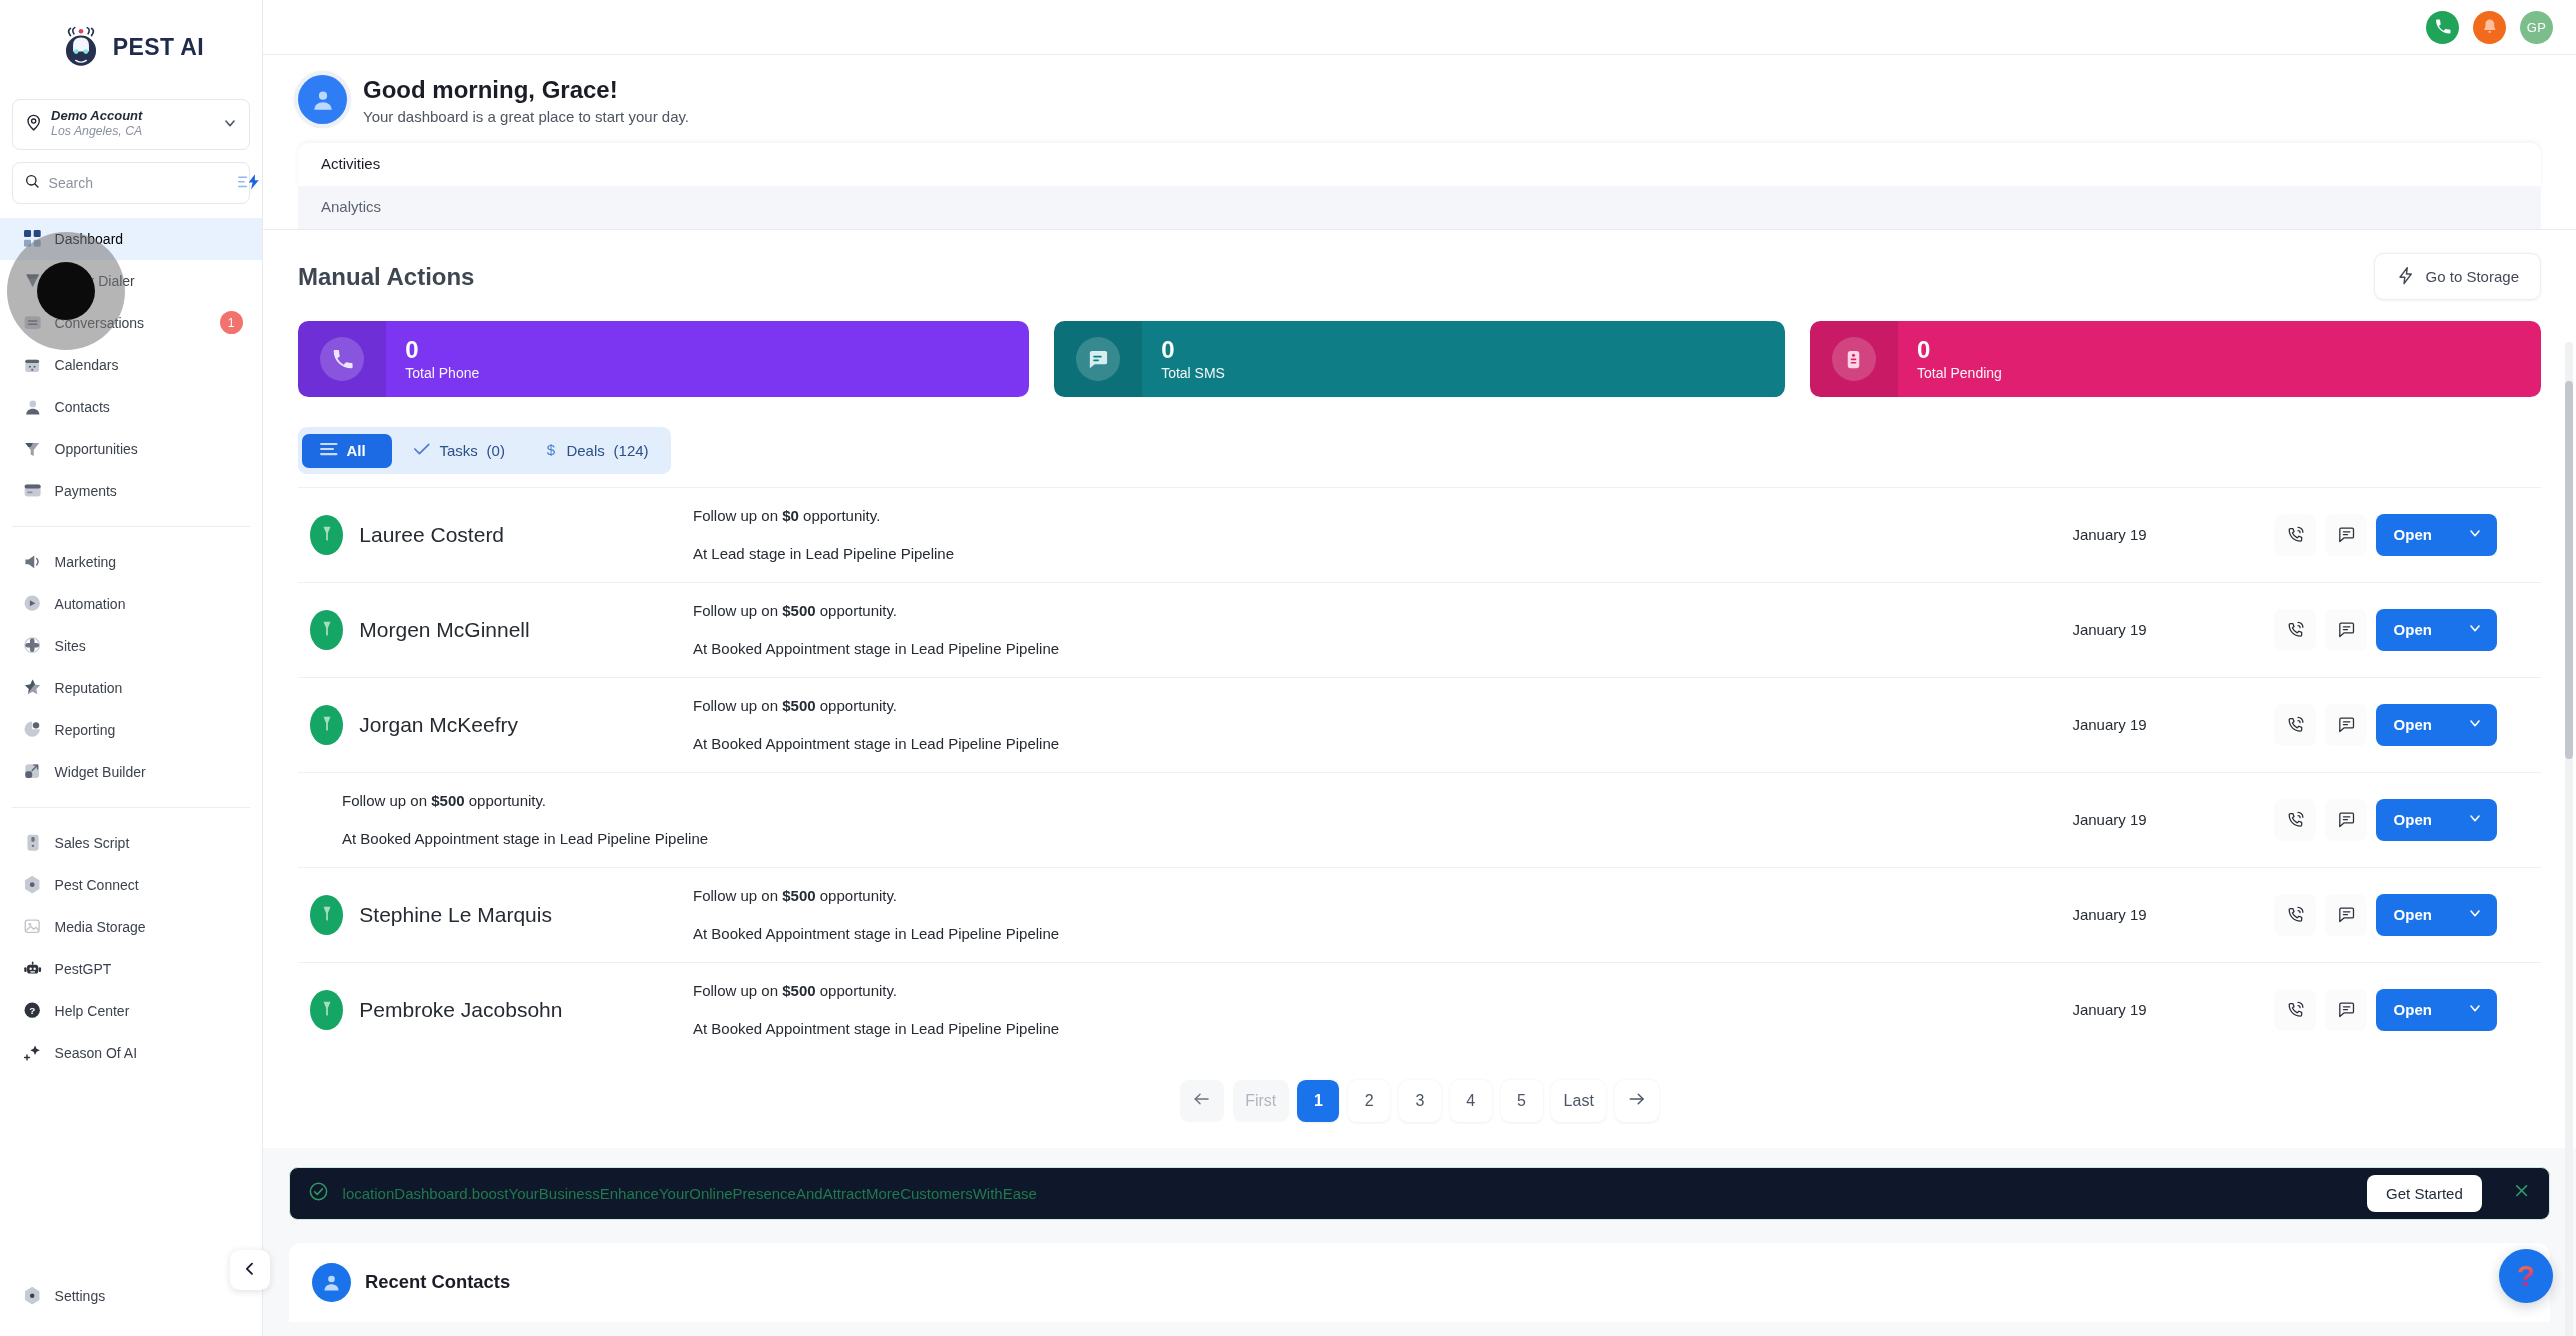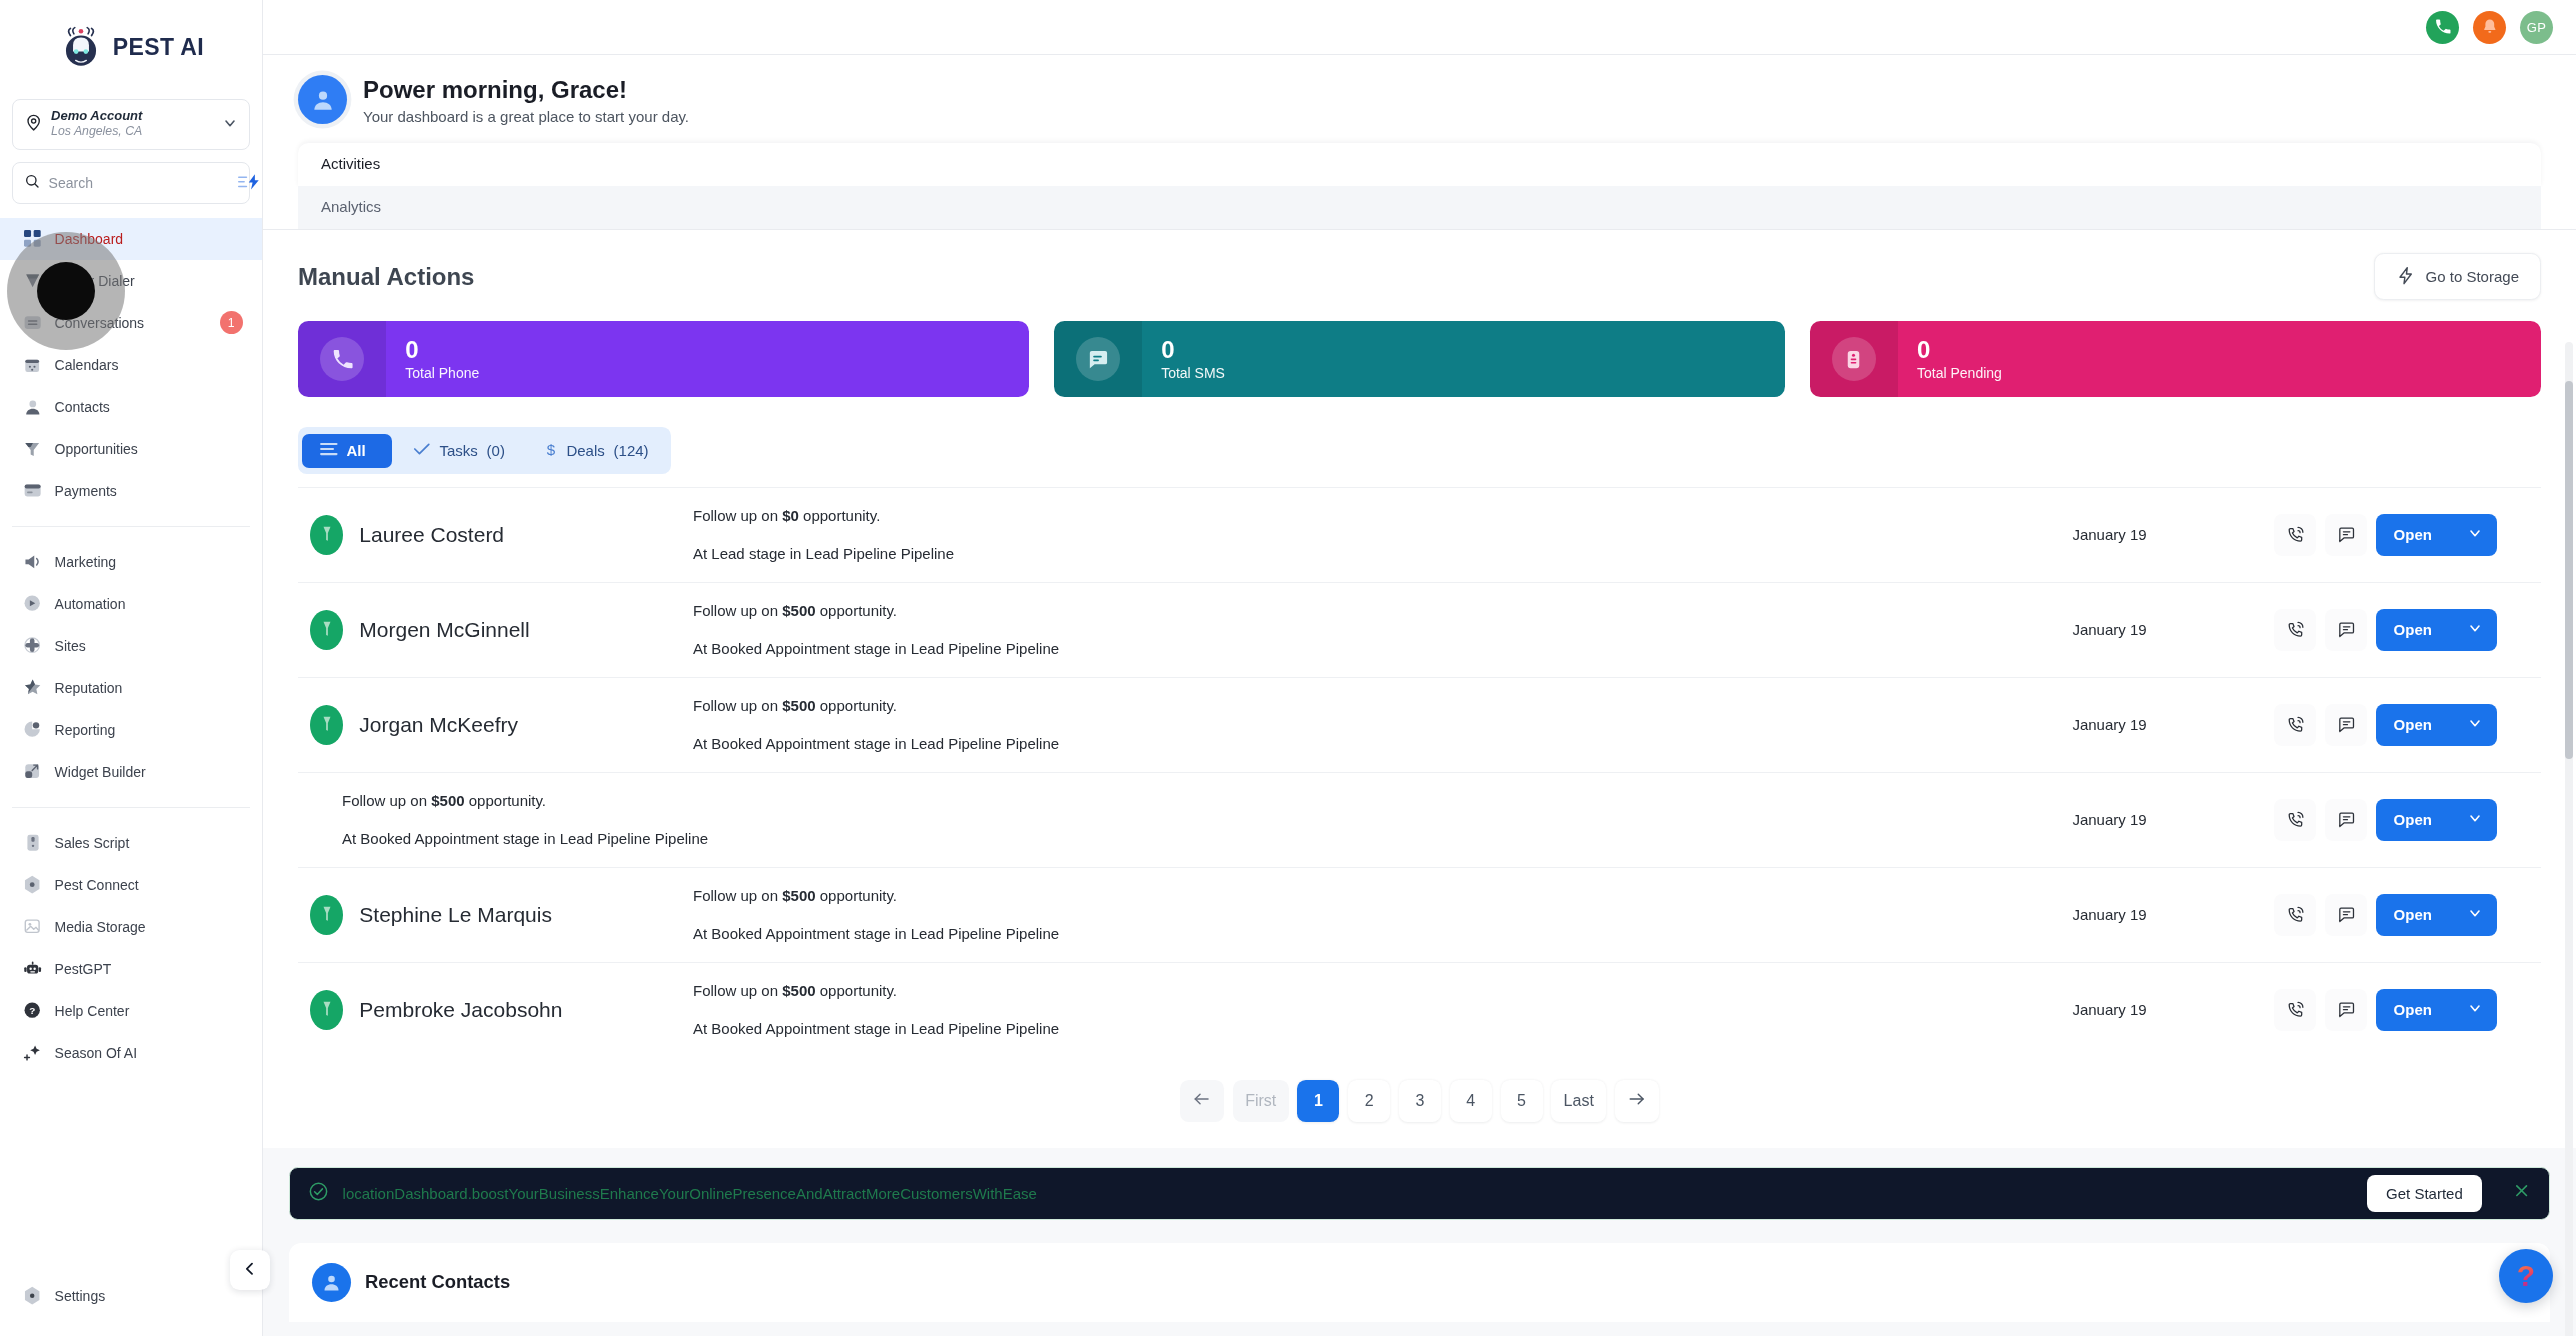--- a/index.html
+++ b/index.html
@@ -50,21 +50,21 @@
   .search-box input::placeholder { color: #8c929d; }
 
   .nav { margin-top: 14px; flex: 1; overflow: hidden; }
   .nav-sec { padding: 0 0 0 0; }
   .nav-divider { height: 0.9px; background: #ebedf0; margin: 14px 12.3px; }
   .nav-item {
     height: 42px; display: flex; align-items: center; gap: 12.3px;
     padding: 0 12.3px 0 23px; font-size: 14px; color: #3c424d; position: relative;
     cursor: pointer;
   }
-  .nav-item.active { background: #e8f1fe; color: #b91c1c; font-weight: 500; }
+  .nav-item.active { background: #e8f1fe; color: #000000; font-weight: 500; }
   .nav-item .ico { width: 19.3px; height: 19.3px; flex: 0 0 19.3px; display: flex; align-items: center; justify-content: center; }
   .nav-label { flex: 1; white-space: nowrap; }
   .badge {
     width: 23px; height: 23px; border-radius: 50%; background: #f2726e;
     color: #fff; font-size: 12.3px; display: flex; align-items: center;
     justify-content: center; margin-right: 7px;
   }
   .nav-bottom { padding-bottom: 19.3px; }
   .collapse-btn {
     position: absolute; left: 230px; bottom: 46px; width: 40px; height: 40px;
@@ -552,21 +552,21 @@
     </div>
 
     <div class="greet-bar">
       <div class="greet-avatar">
         <svg width="26" height="26" viewBox="0 0 24 24" fill="#bcd8fc">
             <circle cx="12" cy="8" r="3.8"></circle>
             <path d="M4 21c0-4.4 3.6-7 8-7s8 2.6 8 7z"></path>
           </svg>
       </div>
       <div>
-        <div class="greet-title">Power morning, Grace!</div>
+        <div class="greet-title">Good morning, Grace!</div>
         <div class="greet-sub">Your dashboard is a great place to start your day.</div>
       </div>
     </div>
 
     <div class="tabs">
       <div class="tab active">Activities</div>
       <div class="tab">Analytics</div>
     </div>
 
     <div class="content">

